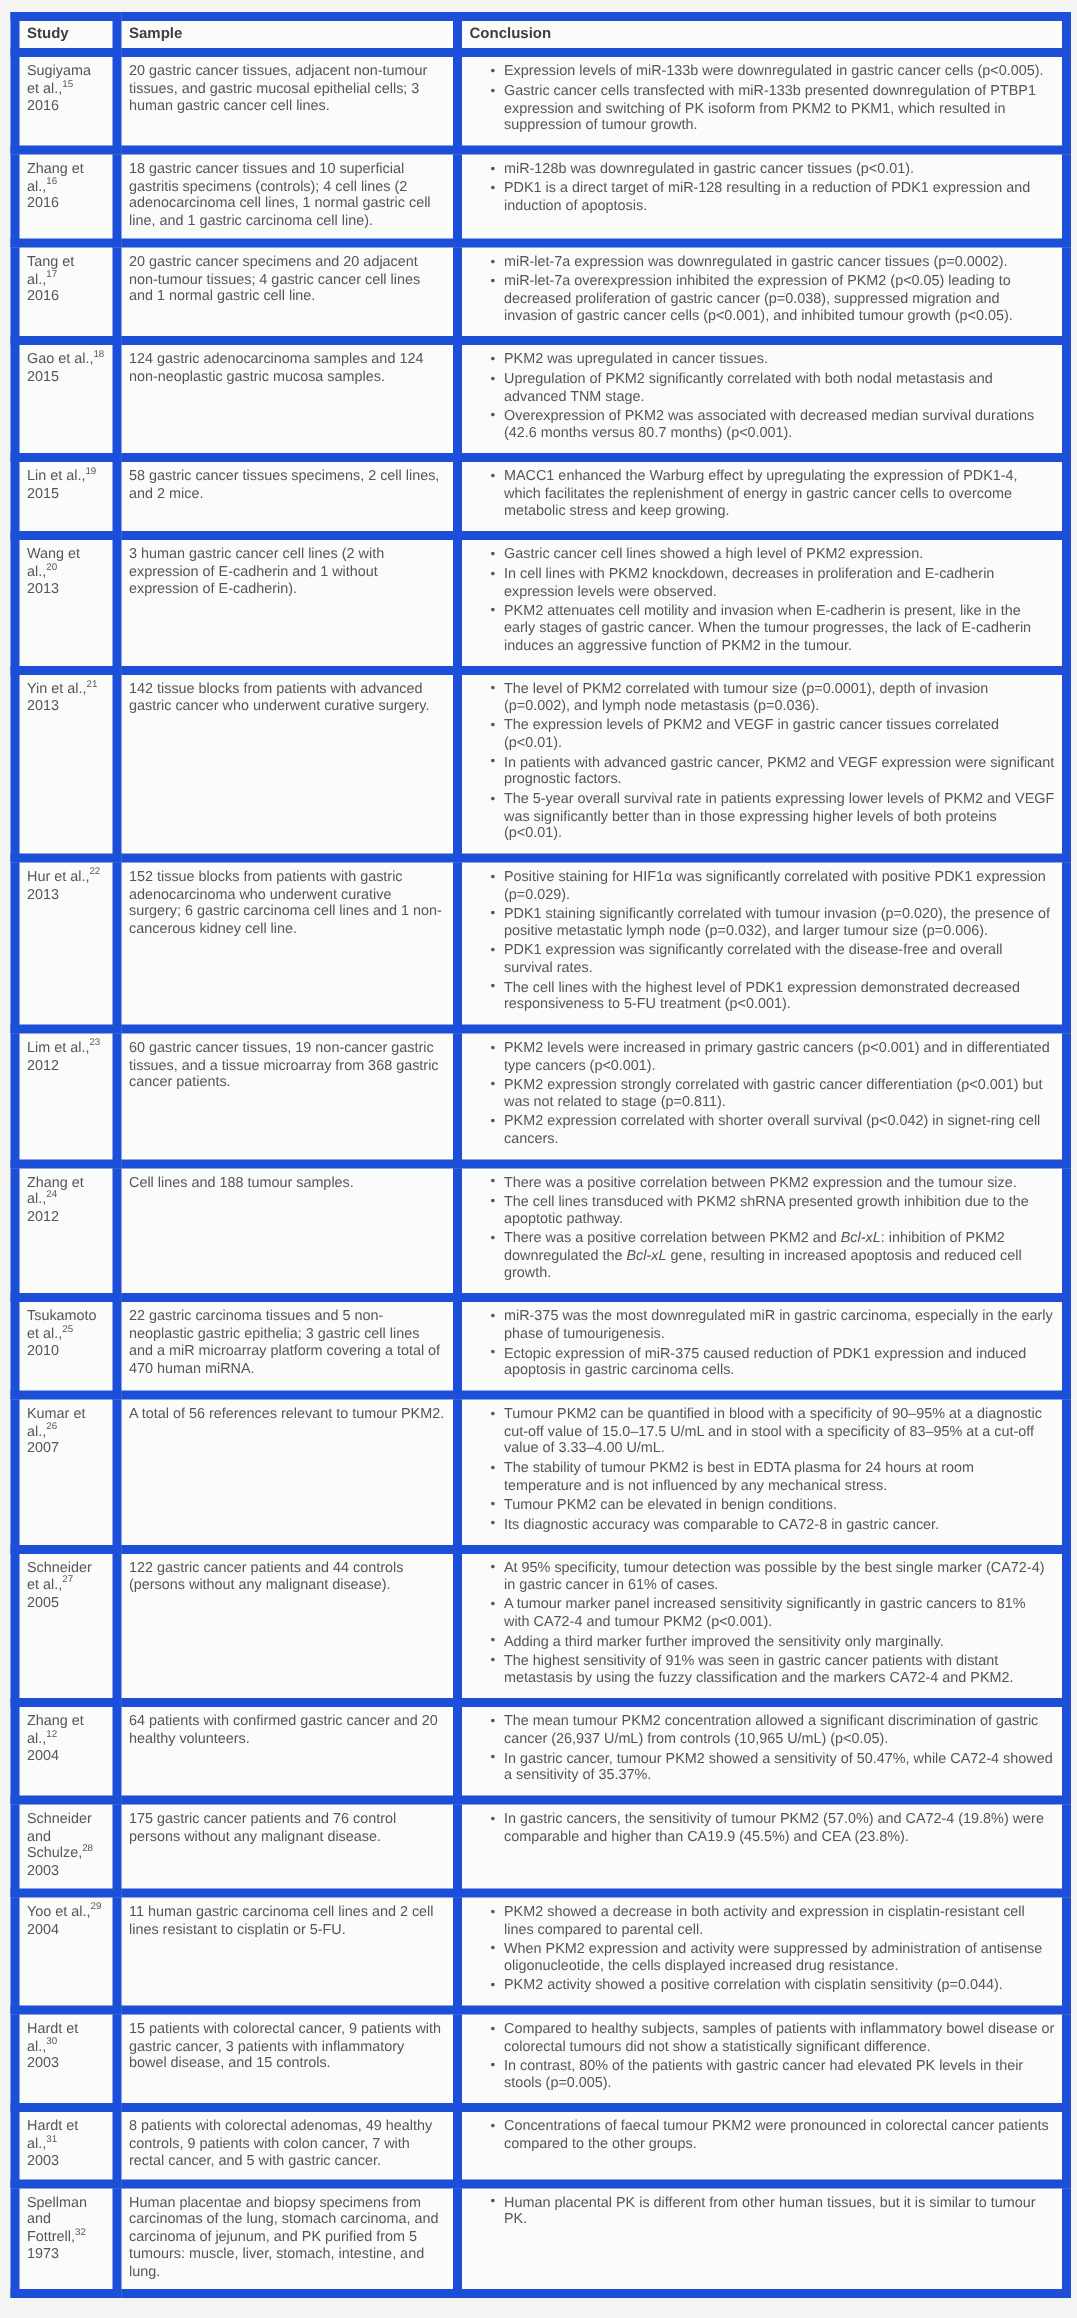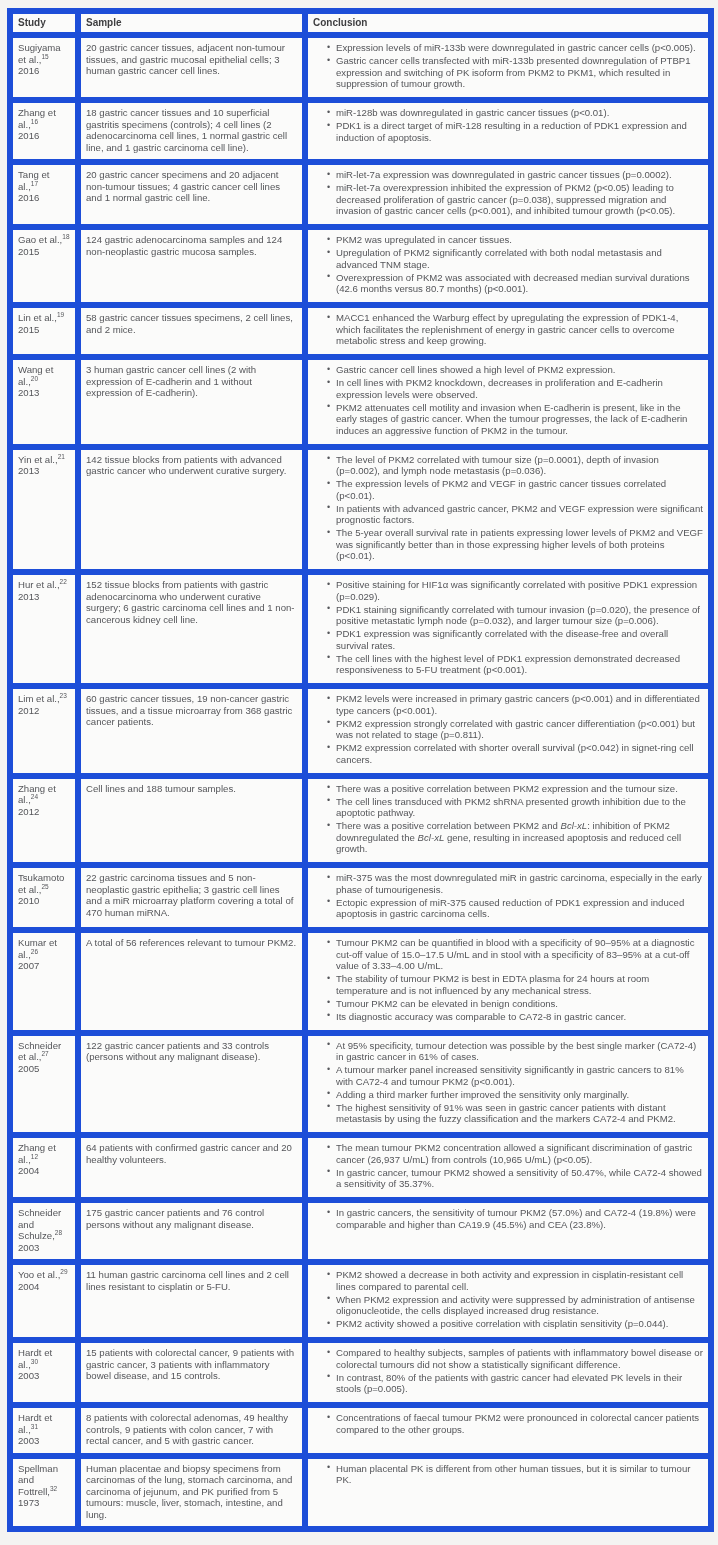--- a/index.html
+++ b/index.html
@@ -224,21 +224,21 @@
               <li><span>Tumour PKM2 can be quantified in blood with a specificity of 90–95% at a diagnostic cut-off value of 15.0–17.5 U/mL and in stool with a specificity of 83–95% at a cut-off value of 3.33–4.00 U/mL.</span></li>
               <li><span>The stability of tumour PKM2 is best in EDTA plasma for 24 hours at room temperature and is not influenced by any mechanical stress.</span></li>
               <li><span>Tumour PKM2 can be elevated in benign conditions.</span></li>
               <li><span>Its diagnostic accuracy was comparable to CA72-8 in gastric cancer.</span></li>
             </ul>
     </td>
   </tr>
 
   <tr>
     <td class="study"><span class="sname">Schneider et al.,</span><sup>27</sup><span class="syear">2005</span></td>
-    <td class="sample">122 gastric cancer patients and 33 controls (persons without any malignant disease).</td>
+    <td class="sample">122 gastric cancer patients and 44 controls (persons without any malignant disease).</td>
     <td class="conclusion">
       <ul>
               <li><span>At 95% specificity, tumour detection was possible by the best single marker (CA72-4) in gastric cancer in 61% of cases.</span></li>
               <li><span>A tumour marker panel increased sensitivity significantly in gastric cancers to 81% with CA72-4 and tumour PKM2 (p&lt;0.001).</span></li>
               <li><span>Adding a third marker further improved the sensitivity only marginally.</span></li>
               <li><span>The highest sensitivity of 91% was seen in gastric cancer patients with distant metastasis by using the fuzzy classification and the markers CA72-4 and PKM2.</span></li>
             </ul>
     </td>
   </tr>
 

